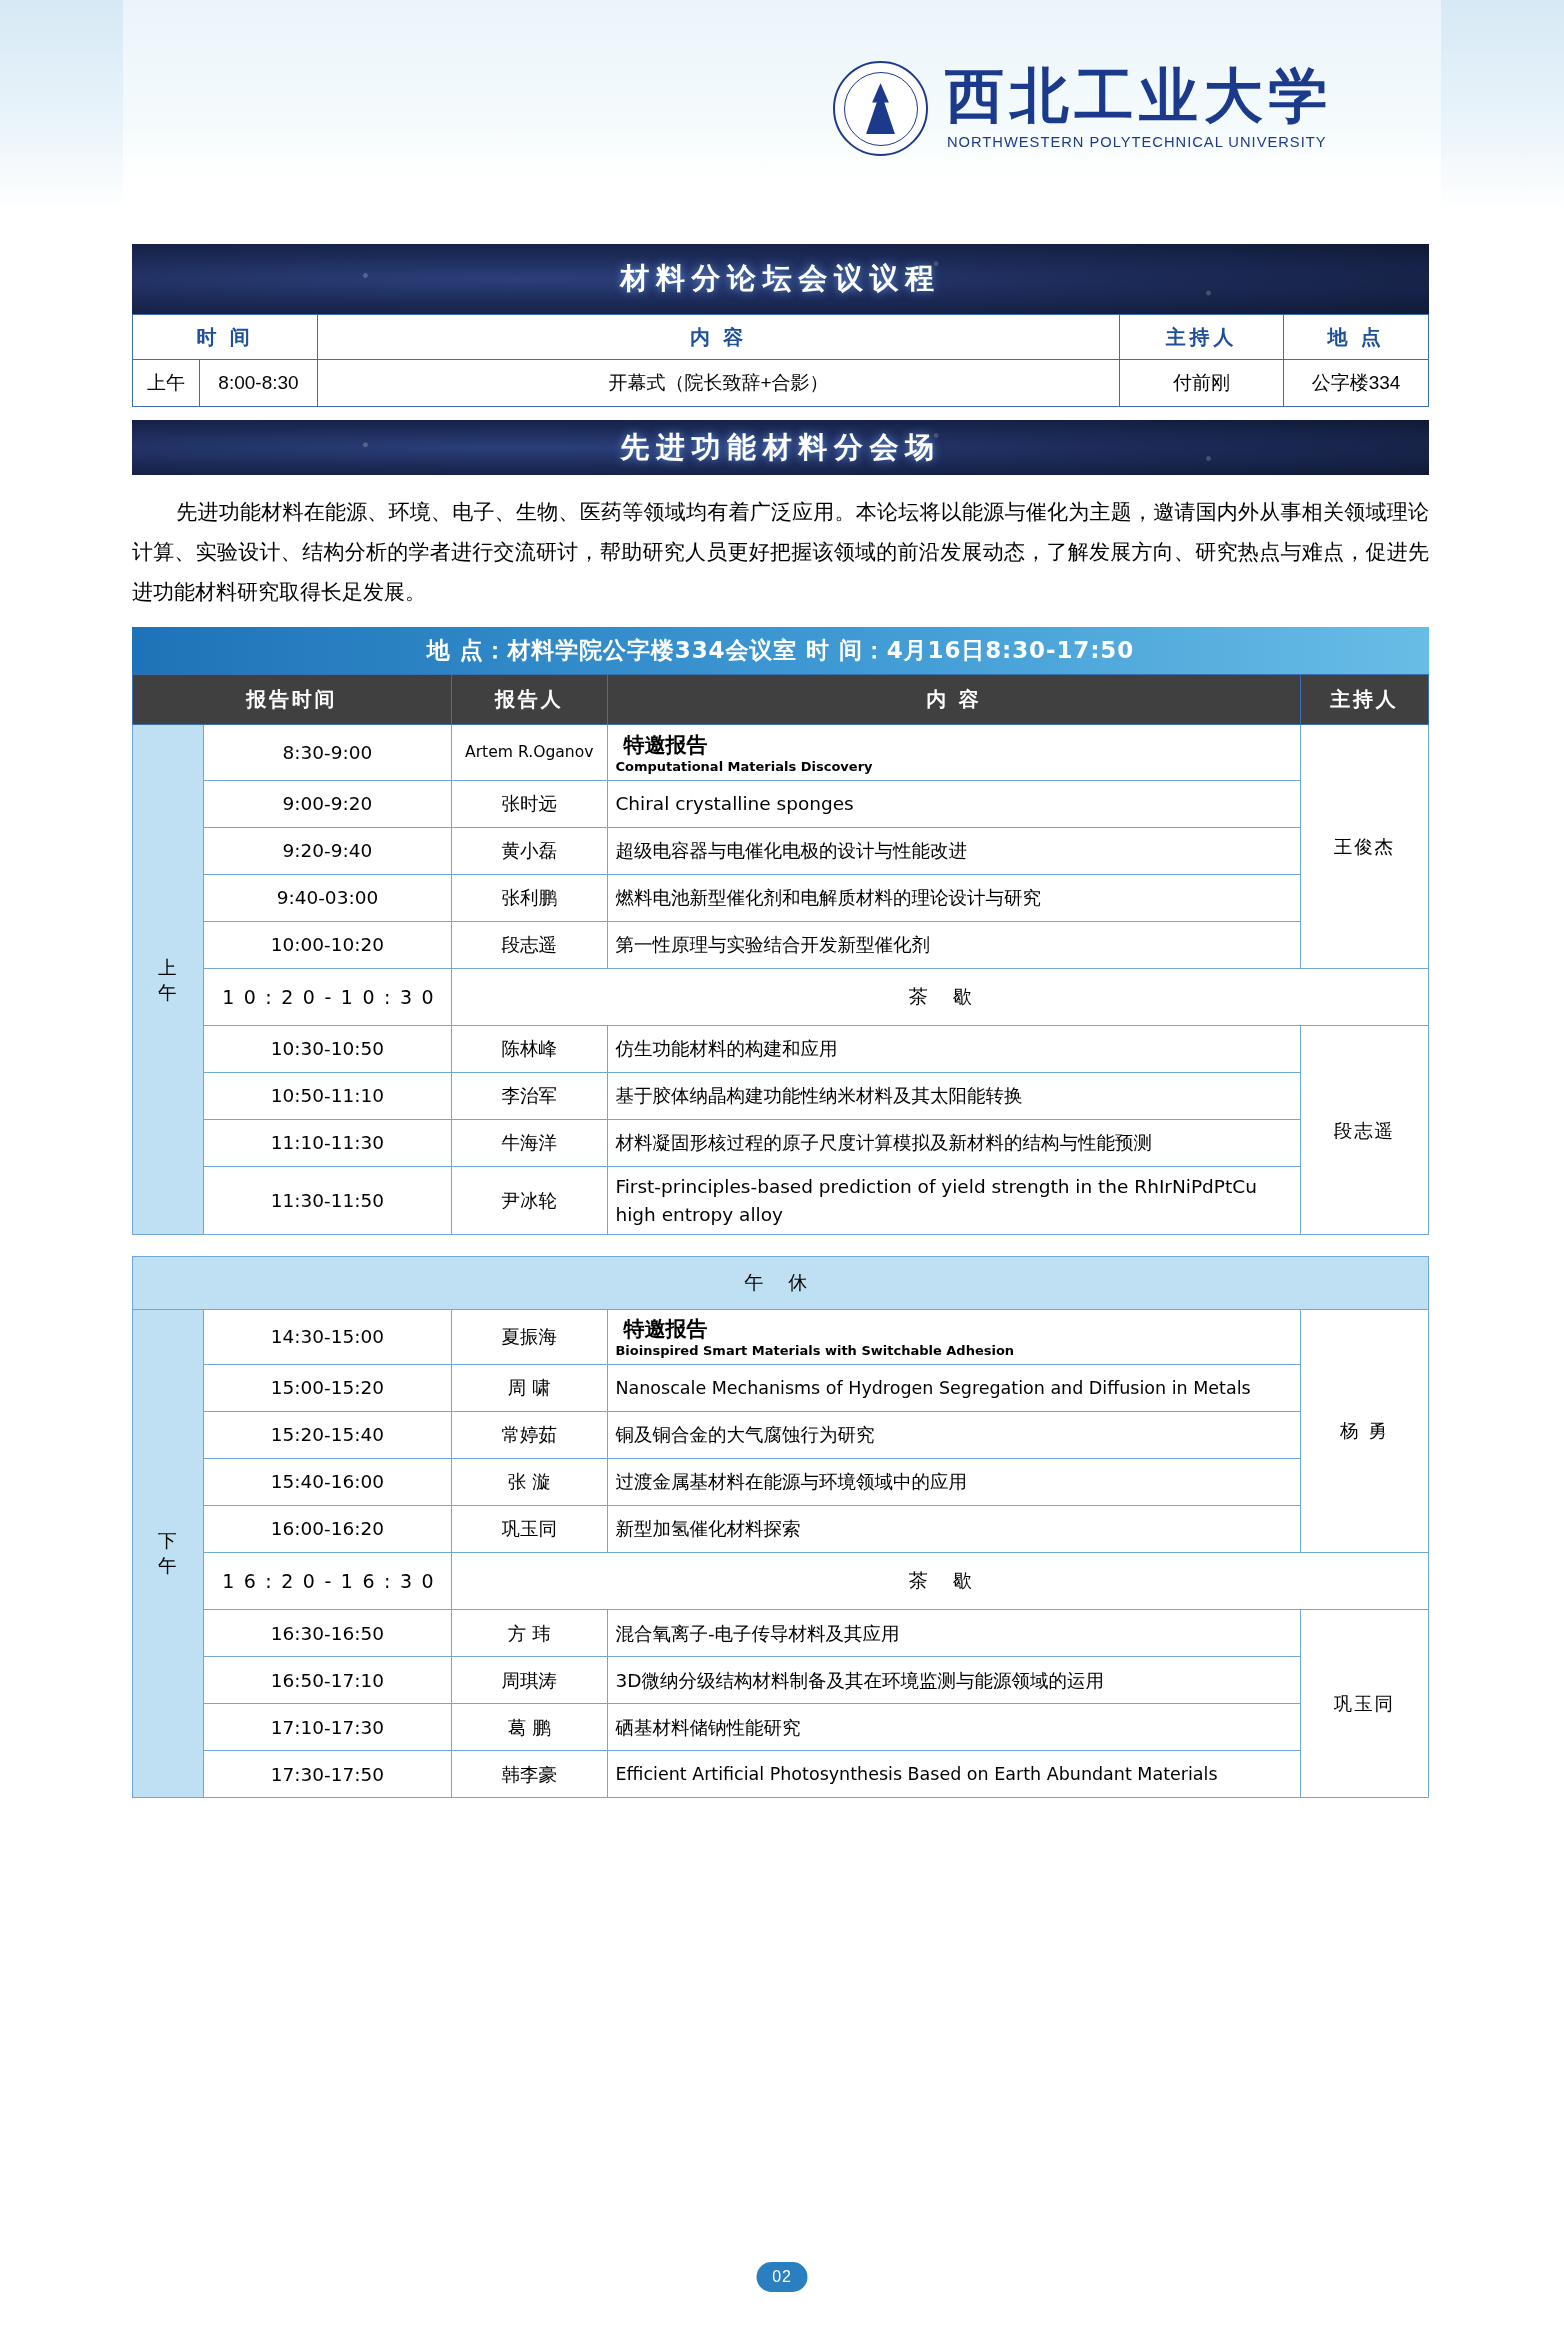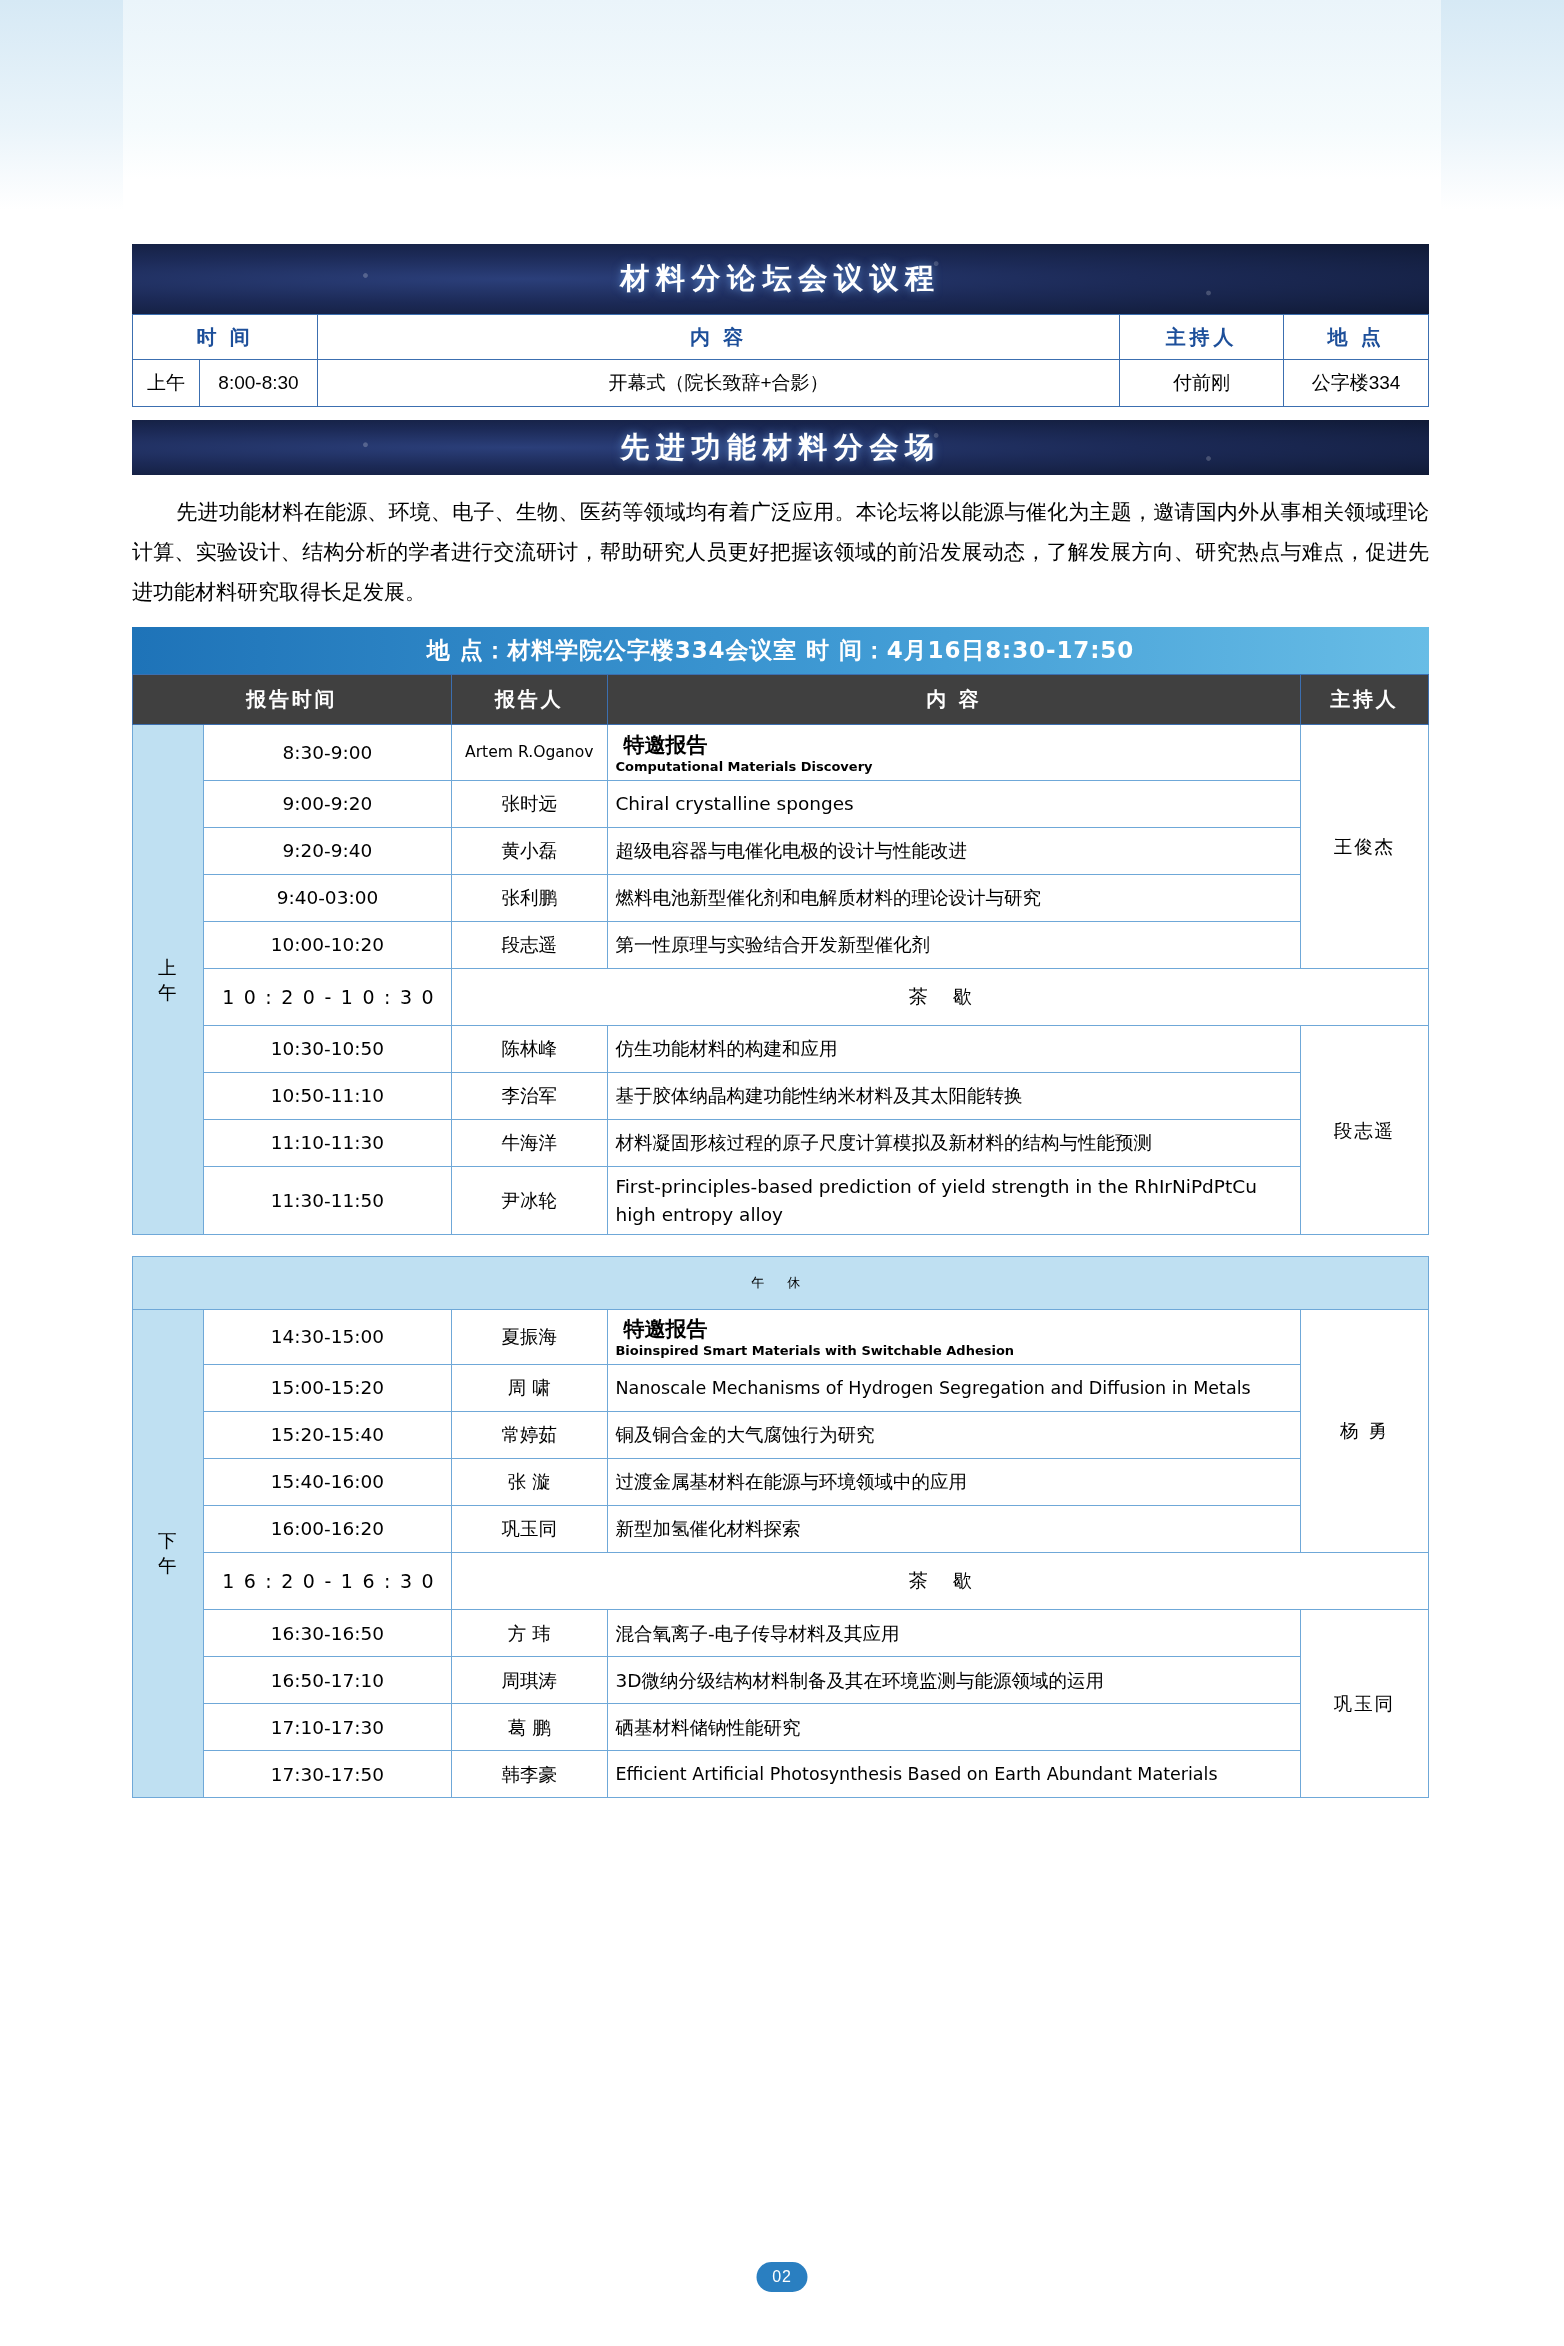--- a/index.html
+++ b/index.html
@@ -134,21 +134,21 @@
   .col-cont  { text-align:left; padding-left:13.2px; }
   .col-host  { width:112px; text-align:center; font-size:20px; letter-spacing:1.9px; }
   .rowh { height:47px; }
   .invited-title { font-weight:bold; font-size:21px;padding-left:8px; }
   .invited-sub   { font-weight:bold; font-size:13px; }
   .break-row td {
     text-align:center; letter-spacing:9.5px; font-size:19px; height:45px;padding-left:18px;
   }
   .lunch-row td {
     background:#bfe0f2; text-align:center; letter-spacing:9.5px;
-    font-size:13px; height:40px; border:0.9px solid #6fa8d8;
+    font-size:19px; height:40px; border:0.9px solid #6fa8d8;
   }
   .spacer-row td { border:none; height:9.5px; background:#fff; }
   .bold { font-weight:normal; }
 
   
   .pagenum {
     position:absolute; left:50%; transform:translateX(-50%);
     bottom:55px;
     width:51px; height:30px; border-radius:15px;
     background:#2a7fc1; color:#fff; font-size:16px;
@@ -156,20 +156,29 @@
     letter-spacing:0.9px;
   }
 </style>
 </head>
 <body>
 
 <div class="header-band">
   <div class="band-left"></div>
   <div class="band-mid"></div>
   <div class="band-right"></div>
+  <div class="logo-wrap">
+    <div class="seal">
+      <div class="seal-inner"></div>
+    </div>
+    <div class="logo-text-col">
+      <div class="univ-cn">西北工业大学</div>
+      <div class="univ-en">NORTHWESTERN POLYTECHNICAL UNIVERSITY</div>
+    </div>
+  </div>
 </div>
 
 <div class="content">
 
   <div class="banner">
     <span class="banner-title">材料分论坛会议议程</span>
   </div>
 
   <table class="t1">
     <tbody>

